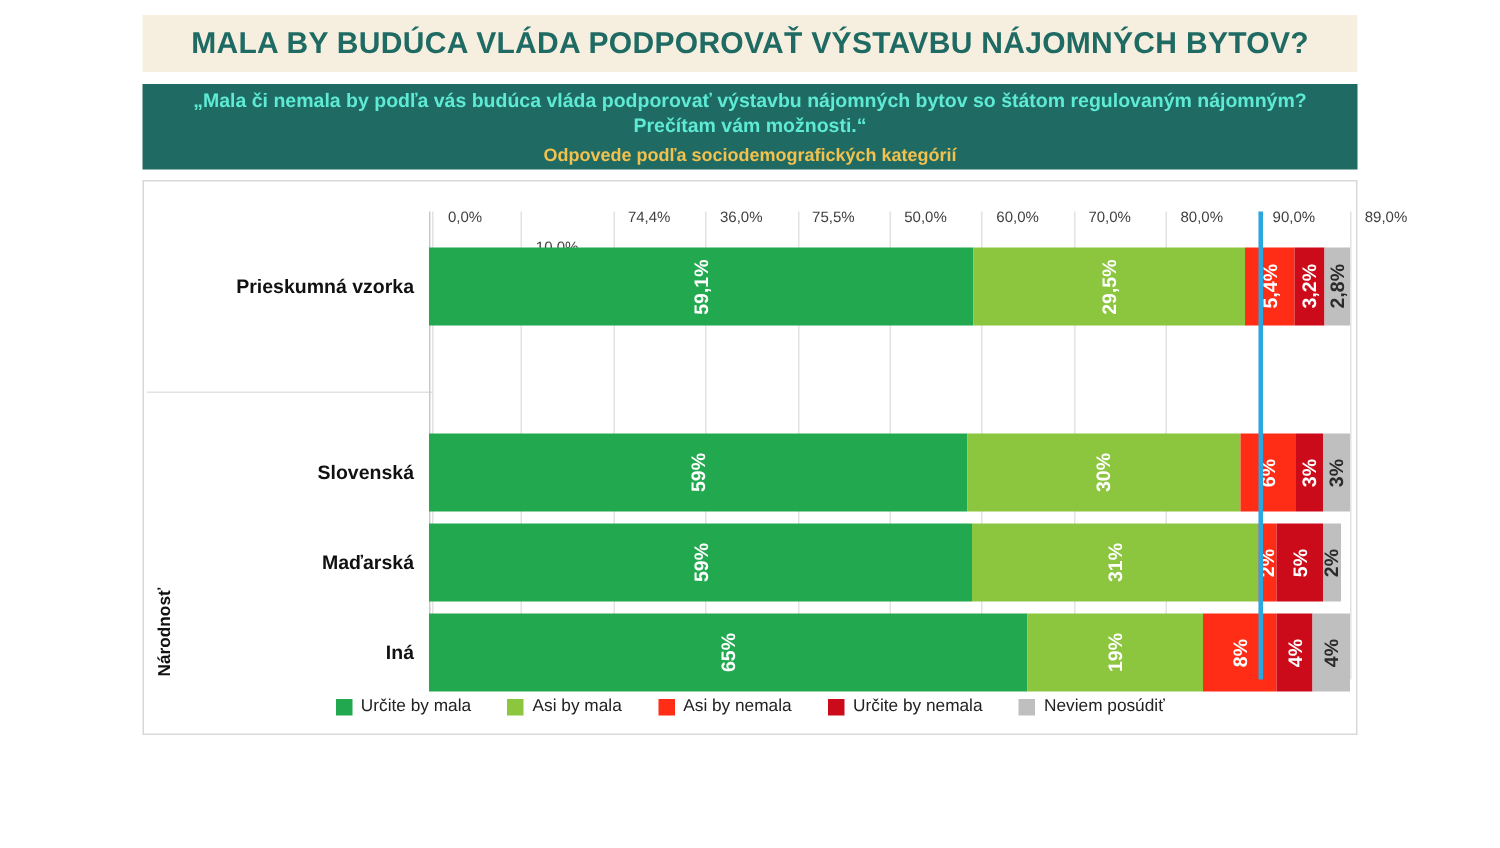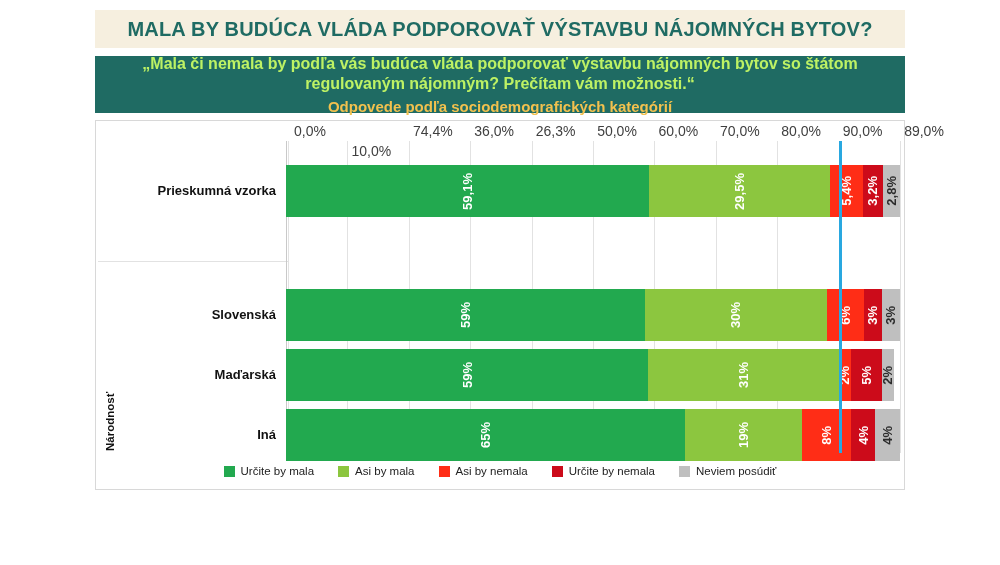--- a/index.html
+++ b/index.html
@@ -24,38 +24,38 @@
   }
 
   
   .sub-bar{
     position:absolute;left:95px;top:56px;width:810px;height:57px;
     background:#1f6b63;
     display:flex;flex-direction:column;align-items:center;justify-content:center;
     padding:0 14px;box-sizing:border-box;
   }
   .sub-bar .q{
-    color:#bef264;font-size:16px;font-weight:bold;text-align:center;line-height:1.25;
+    color:#5eead4;font-size:13px;font-weight:bold;text-align:center;line-height:1.25;
   }
   .sub-bar .sd{
-    color:#f2c14e;font-size:15px;font-weight:bold;margin-top:4px;
+    color:#f2c14e;font-size:12px;font-weight:bold;margin-top:4px;
   }
 
   
   .panel{
     position:absolute;left:95px;top:120px;width:810px;height:370px;
     background:#ffffff;border:1px solid #d8d8d8;box-sizing:border-box;
   }
 
   
   .axis{
     position:absolute;left:0;top:0;width:100%;height:20px;
   }
   .axis span{
-    position:absolute;top:2px;font-size:14px;color:#3f3f3f;transform:translateX(-50%);
+    position:absolute;top:19px;font-size:10px;color:#3f3f3f;transform:translateX(-50%);
     white-space:nowrap;
     padding-left:48px;
   }
 
   
   .plot{
     position:absolute;left:190px;top:20px;right:4px;bottom:36px;
   }
   .gridlines{position:absolute;inset:0;}
   .gridlines i{
@@ -163,21 +163,21 @@
     <div class="q">„Mala či nemala by podľa vás budúca vláda podporovať výstavbu nájomných bytov so štátom regulovaným nájomným? Prečítam vám možnosti.“</div>
     <div class="sd">Odpovede podľa sociodemografických kategórií</div>
   </div>
 
   <div class="panel">
     <div class="axis" id="axis">
         <span style="left: 190px;">0,0%</span>
         <span style="left: 251.4px; margin-top: 20px;">10,0%</span>
         <span style="left: 312.8px;">74,4%</span>
         <span style="left: 374.2px;">36,0%</span>
-        <span style="left: 435.6px;">26,3%</span>
+        <span style="left: 435.6px;">75,5%</span>
         <span style="left: 497px;">50,0%</span>
         <span style="left: 558.4px;">60,0%</span>
         <span style="left: 619.8px;">70,0%</span>
         <span style="left: 681.2px;">80,0%</span>
         <span style="left: 742.6px;">90,0%</span>
         <span style="left: 804px;">89,0%</span>
       </div>
     <div class="cats" id="cats">
         <div class="catlabel" style="top: 42px;">Prieskumná vzorka</div>
         <div class="catlabel" style="top: 166px;">Slovenská</div>

